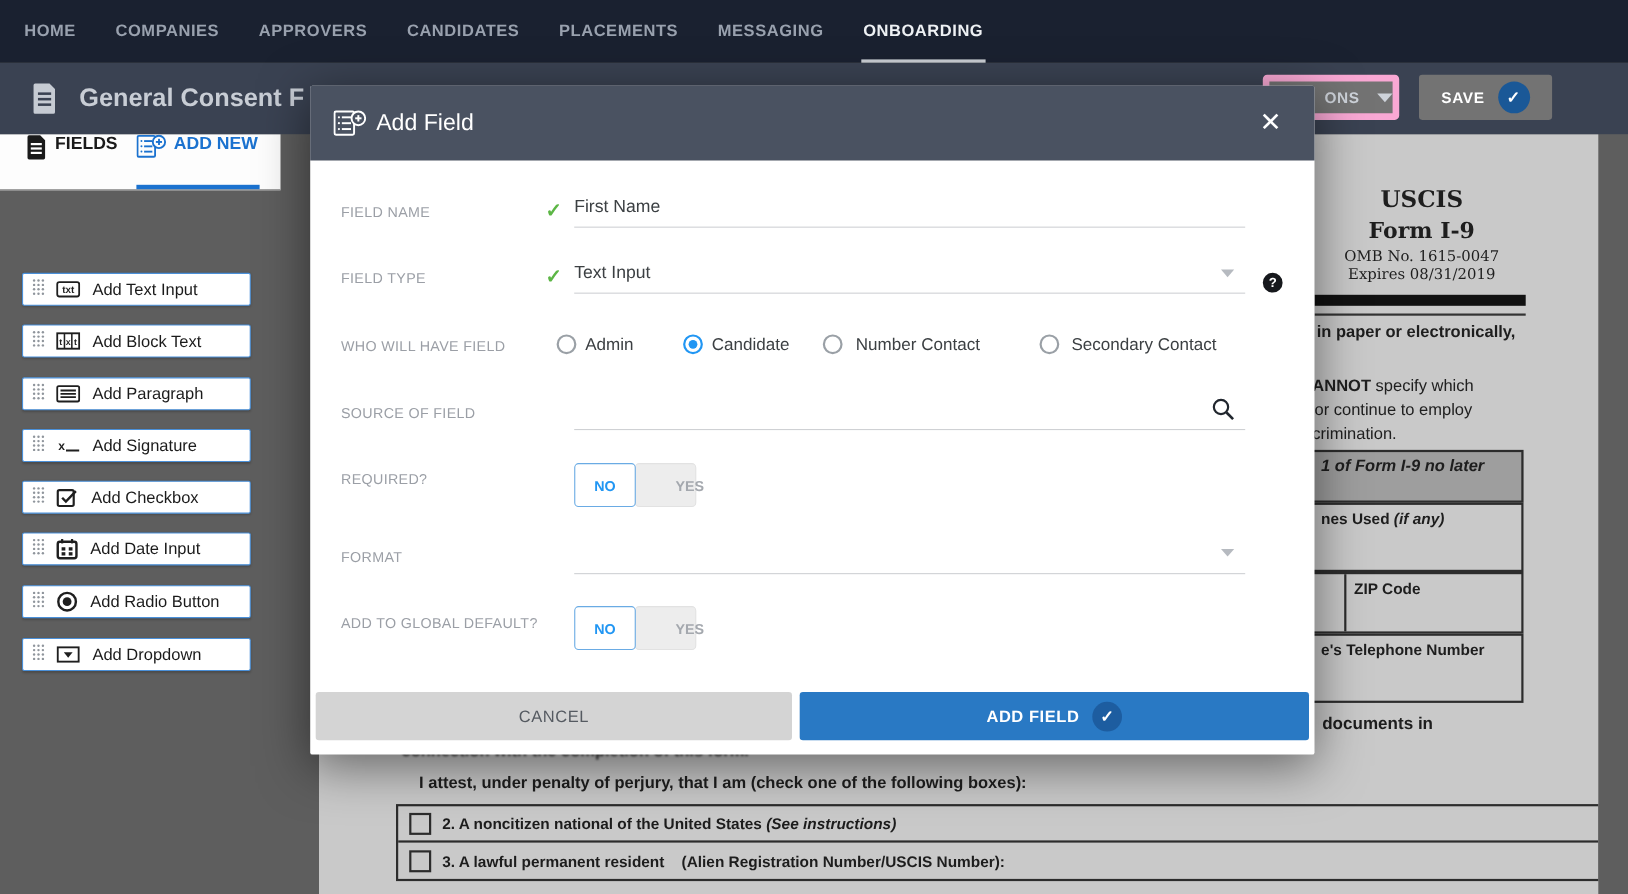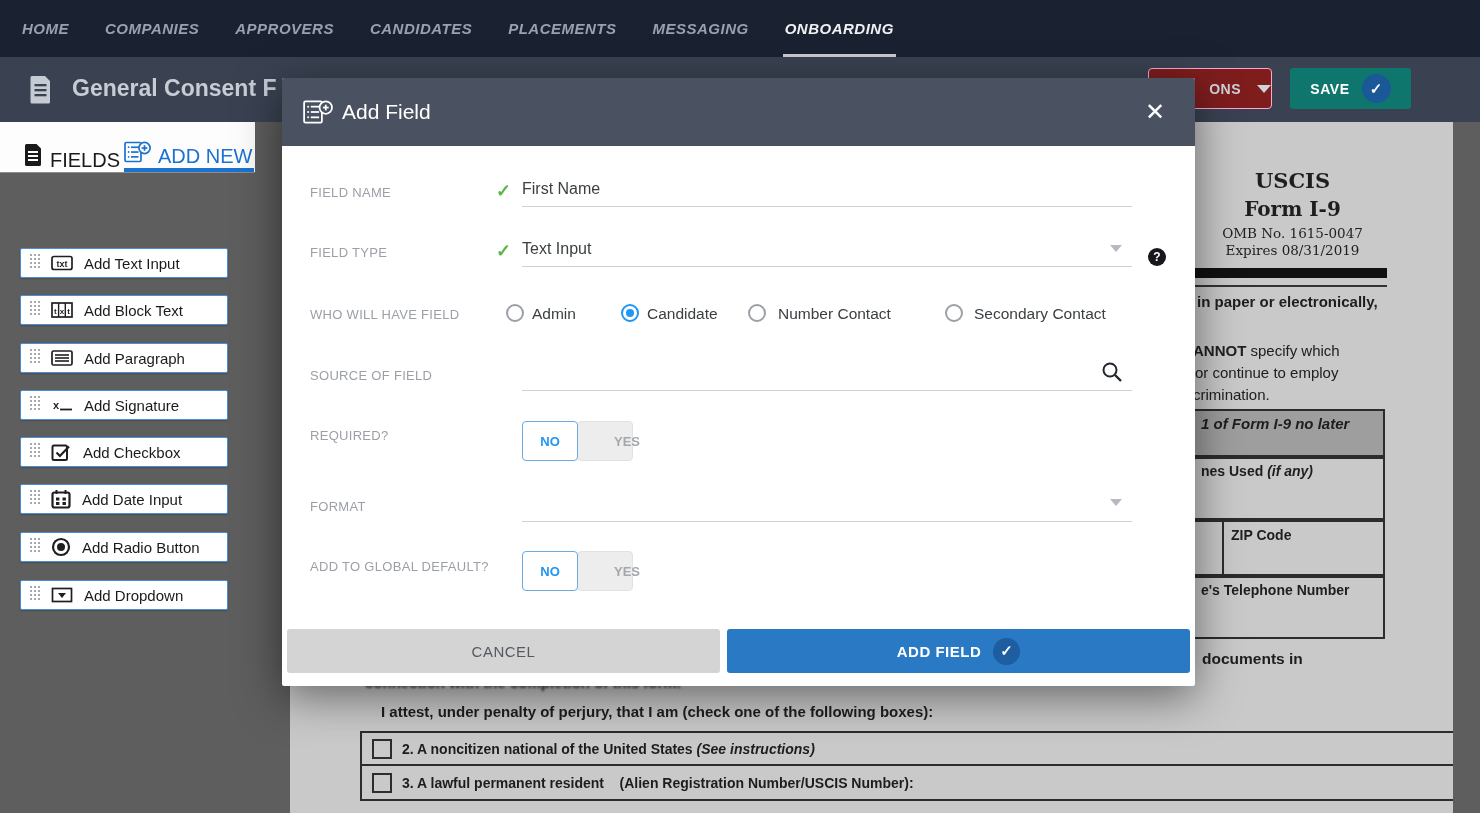--- a/index.html
+++ b/index.html
@@ -4,36 +4,36 @@
 <style>
   html,body{margin:0;padding:0;background:#333;}
   *{box-sizing:border-box;}
   .screen{
     position:relative;width:1480px;height:813px;overflow:hidden;
     font-family:"Liberation Sans",sans-serif;background:#5e5e5e;
   }
   .abs{position:absolute;}
 
   
-  .topnav{left:0;top:0;width:1480px;height:57px;background:#1a2130;display:flex;align-items:stretch;padding-left:20px;z-index:5;font-style:italic;}
+  .topnav{left:0;top:0;width:1480px;height:57px;background:#1a2130;display:flex;align-items:stretch;padding-left:20px;z-index:5;}
   .topnav .navitem{display:flex;align-items:center;margin-right:32px;color:#99a1ae;font-size:15px;font-weight:600;letter-spacing:.5px;cursor:pointer;border-bottom:3px solid transparent;padding:0 2px;margin-top:3px;}
   .topnav .navitem.active{color:#eef1f4;border-bottom:3px solid #c9cdd3;}
 
   
   .titlebar{left:0;top:57px;width:1480px;height:65px;background:#3a4252;z-index:4;}
   .doc-title{position:absolute;left:72px;top:18px;font-size:23px;font-weight:600;color:#c8cdd5;white-space:nowrap;}
-  .actions-btn{position:absolute;left:1148px;top:11px;width:124px;height:41px;background:#7f1d1d;border:1px solid #f9a8d4;border-radius:4px;display:flex;align-items:center;justify-content:flex-end;padding-right:0;color:#ced3da;font-size:14px;font-weight:600;letter-spacing:.5px;cursor:pointer;}
+  .actions-btn{position:absolute;left:1148px;top:11px;width:124px;height:41px;background:#737373;border:6px solid #f9a8d4;border-radius:4px;display:flex;align-items:center;justify-content:flex-end;padding-right:0;color:#ced3da;font-size:14px;font-weight:600;letter-spacing:.5px;cursor:pointer;}
   .actions-btn .caret{margin-left:16px;}
-  .save-btn{position:absolute;left:1290px;top:11px;width:121px;height:41px;background:#0f766e;border-radius:3px;display:flex;align-items:center;justify-content:center;color:#fff;font-size:14px;font-weight:600;letter-spacing:.6px;cursor:pointer;}
+  .save-btn{position:absolute;left:1290px;top:11px;width:121px;height:41px;background:#737373;border-radius:3px;display:flex;align-items:center;justify-content:center;color:#fff;font-size:14px;font-weight:600;letter-spacing:.6px;cursor:pointer;}
   .circle-check{width:29px;height:29px;border-radius:50%;background:#1a5897;color:#fff;display:flex;align-items:center;justify-content:center;font-size:15px;font-weight:700;margin-left:12px;}
   .close-x{position:absolute;left:1432px;top:70px;width:32px;height:36px;color:#c9ced5;font-size:29px;font-weight:400;cursor:pointer;line-height:36px;text-align:center;}
 
   
   .side-tabs{left:0;top:122px;width:255px;height:51px;background:#fdfdfd;border-bottom:1px solid #8c8c8c;z-index:3;}
-  .tab{position:absolute;top:0;height:50px;display:flex;align-items:flex-end;cursor:pointer;font-size:20px;font-weight:400;}
+  .tab{position:absolute;top:0;height:50px;display:flex;align-items:flex-start;cursor:pointer;font-size:16px;font-weight:700;}
   .tab .lbl{margin-left:7px;}
   .tab-fields{left:24px;color:#1a1a1a;}
   .tab-addnew{left:124px;color:#1b72cf;border-bottom:4px solid #1b72cf;height:50px;padding-right:2px;}
   .side-panel{left:0;top:173px;width:255px;height:640px;background:#c7c7c7;z-index:3;}
   .seg{position:absolute;left:20px;top:18px;width:215px;height:37px;display:flex;}
   .seg-basic{width:108px;background:#fff;border:1px solid #3f8fd8;border-radius:4px;color:#1b72cf;font-weight:700;font-size:15px;display:flex;align-items:center;justify-content:center;cursor:pointer;z-index:2;}
   .seg-default{width:107px;background:#cfcfcf;border:1px solid #bdbdbd;border-left:none;border-radius:0 4px 4px 0;color:#8f9499;font-weight:700;font-size:15px;display:flex;align-items:center;justify-content:center;cursor:pointer;}
   .palette-item{position:absolute;left:20px;width:208px;height:30px;background:#fff;border:1px solid #4a90d9;border-radius:2px;display:flex;align-items:center;padding-left:8px;cursor:grab;box-shadow:0 1px 2px rgba(0,0,0,.2);}
   .palette-item .ic{margin-left:10px;display:flex;align-items:center;}
   .palette-item .lbl{margin-left:11px;font-size:15px;color:#1b1b1b;}

